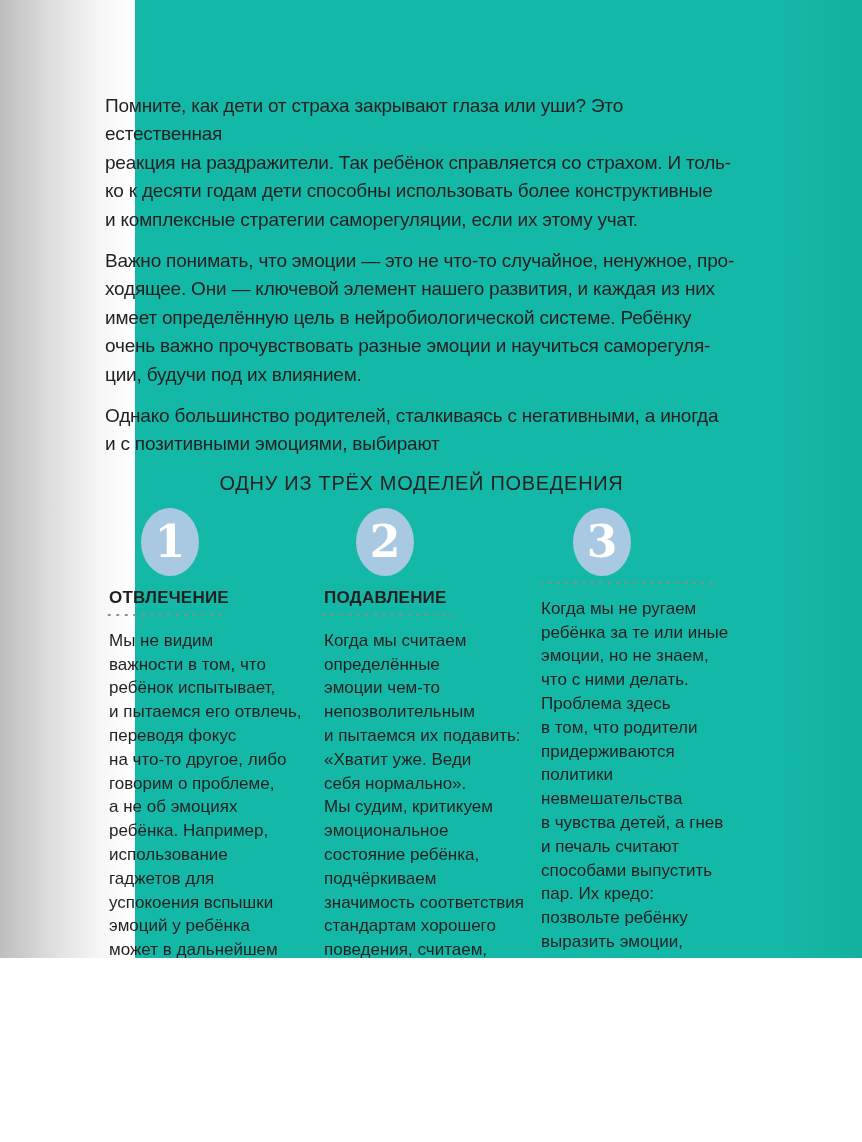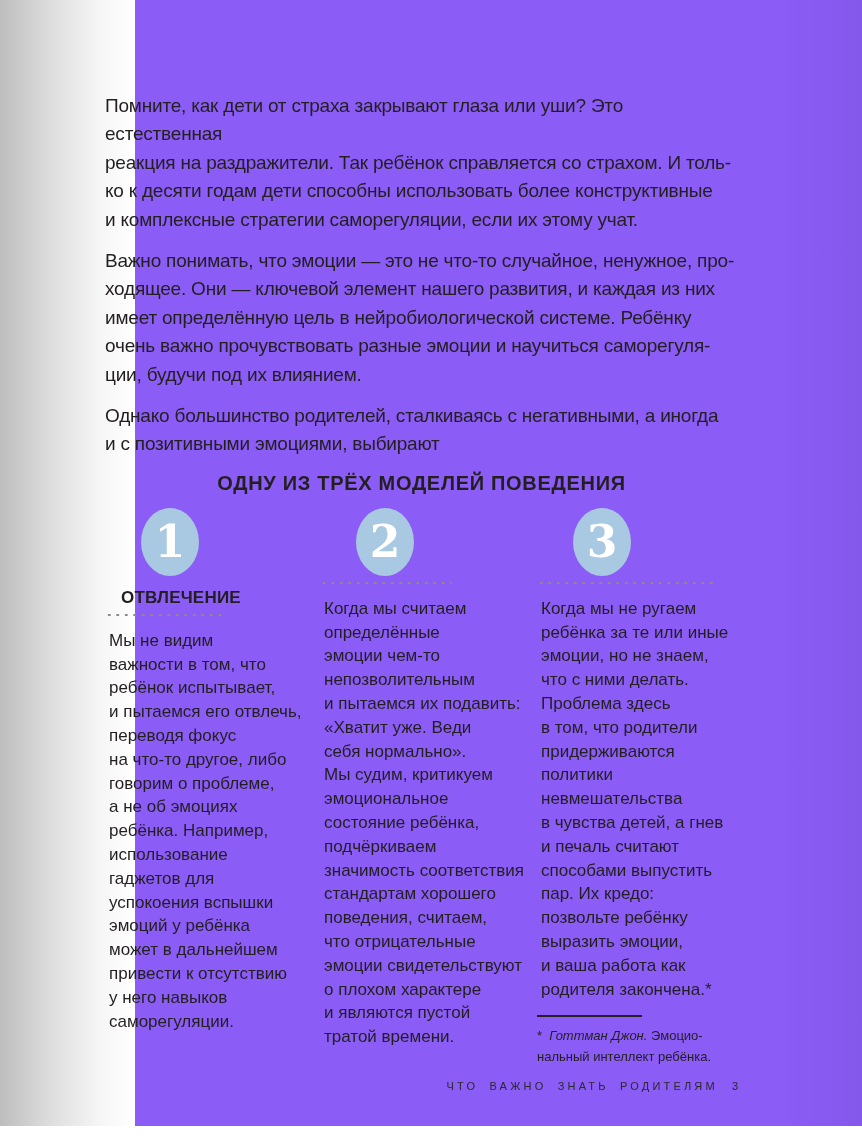--- a/index.html
+++ b/index.html
@@ -1,19 +1,19 @@
 <!DOCTYPE html>
 <html lang="ru"><head>
 <meta charset="utf-8">
 <style>
   html, body { margin:0; padding:0; background:#ffffff; }
   .page {
     position:relative;
-    width:862px; height:1126px;
-    background:#8b5cf6;
+    width:862px; height:958px;
+    background:#14b8a6;
     color:#231f20;
     font-family:"Liberation Sans","DejaVu Sans",sans-serif;
     overflow:hidden;
   }
   
   .spine-shadow {
     position:absolute; left:0; top:0; bottom:0; width:135px;
     background:linear-gradient(to right,#bdbdbd 0%,#dedede 38%,#f6f6f6 74%,#ffffff 100%);
     pointer-events:none;
   }
@@ -25,37 +25,37 @@
   .content { position:absolute; left:105px; top:92px; width:633px; }
 
   .body-par {
     margin:0 0 13px;
     font-size:19px; line-height:28.4px;
     letter-spacing:-0.2px;
     white-space:pre-line;
   }
   .section-heading {
     margin:10px 0 0;
-    font-size:20px; font-weight:bold;
+    font-size:20px; font-weight:normal;
     text-align:center; letter-spacing:0.7px;
   }
 
   .models { display:grid; grid-template-columns:215px 217px 201px; margin-top:13px; }
   .model { min-width:0; }
   .badge {
     width:58px; height:68px; margin-left:36px;
     border-radius:50%;
     background:#a9c8e1;
     color:#ffffff;
     font-family:"DejaVu Serif","Liberation Serif",serif;
     font-weight:bold; font-size:44px;
     display:flex; align-items:center; justify-content:center;
   }
   .model-title {
-    margin:12px 16px 0;
+    margin:12px 4px 0;
     font-size:17px; font-weight:bold; letter-spacing:0.2px;
   }
   .dots {
     margin-top:5px; height:4px;
     background-image:radial-gradient(circle,#8c8c8c 1.4px,rgba(0,0,0,0) 1.5px);
     background-size:8.5px 4px;
     background-repeat:repeat-x;
     background-position:left center;
   }
   .model:nth-child(1) .dots { width:122px; }
@@ -133,20 +133,21 @@
 может в дальнейшем
 привести к отсутствию
 у него навыков
 саморегуляции.</p>
       </div>
 
       <div class="model">
         <div class="badge">
             <span>2</span>
           </div>
+        <h3 class="model-title">ПОДАВЛЕНИЕ</h3>
         <div class="dots"></div>
         <p class="model-body">Когда мы считаем
 определённые
 эмоции чем-то
 непозволительным
 и пытаемся их подавить:
 «Хватит уже. Веди
 себя нормально».
 Мы судим, критикуем
 эмоциональное

